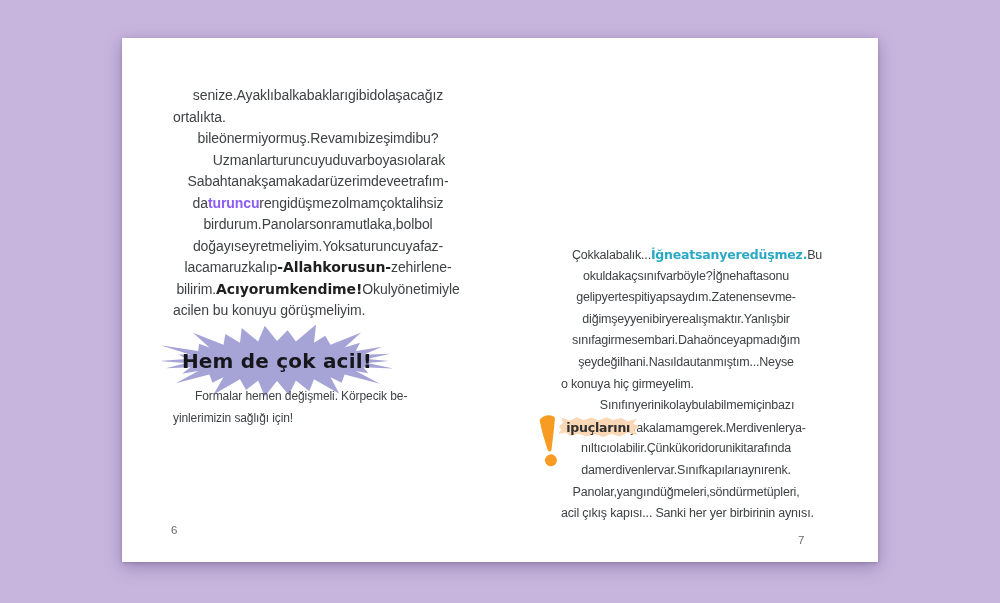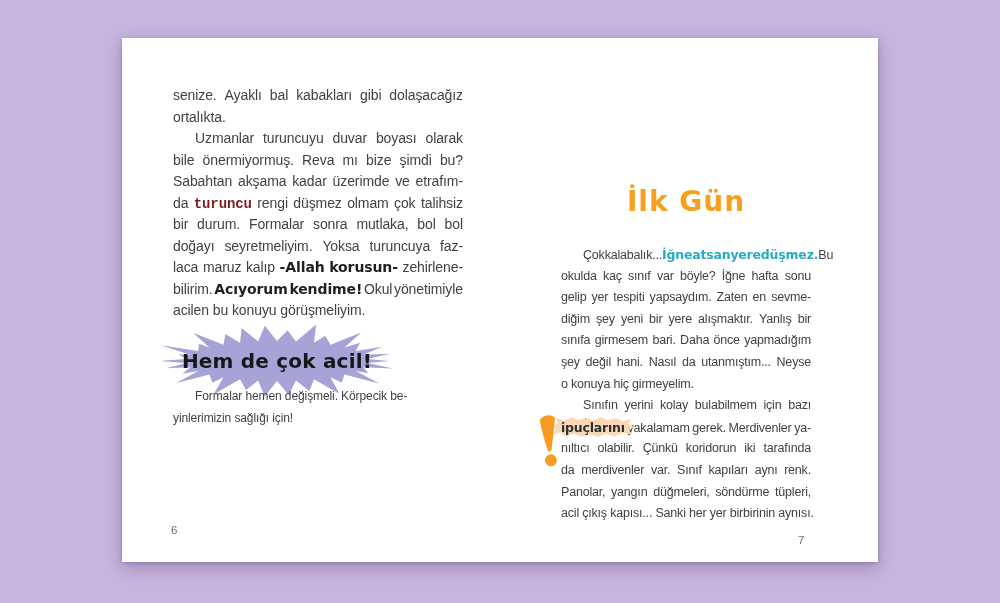--- a/index.html
+++ b/index.html
@@ -18,26 +18,26 @@
   .page.left{left:0;width:378px;}
   .page.right{left:378px;width:378px;}
 
   
   .col{position:absolute;color:#3f4245;}
   .col-left{left:51px;top:47px;width:290px;font-size:14px;--lh:21.5px;letter-spacing:-.1px;}
   .col-left-bottom{left:51px;top:348px;width:290px;font-size:12px;--lh:21.5px;letter-spacing:-.1px;}
   .col-right{left:439px;top:206px;width:250px;font-size:12.5px;--lh:21.6px;letter-spacing:-.2px;}
 
   .line{height:var(--lh);line-height:var(--lh);overflow:visible;}
-  .line.justified{display:flex;justify-content:space-between;align-items:baseline;}
+  .line.justified{display:flex;justify-content:center;align-items:baseline;}
   .line.ragged{display:block;white-space:nowrap;}
   .line.indent{padding-left:22px;}
 
   .seg-plain{}
-  .seg-hand-orange{color:#7f1d1d;font-weight:700;font-family:Liberation Mono, monospace;}
+  .seg-hand-orange{color:#8b5cf6;font-weight:700;font-family:Liberation Sans, sans-serif;}
   .seg-hand-black{color:#1f1f1f;font-weight:700;font-family:"DejaVu Sans",sans-serif;}
   .seg-hand-teal{color:#2aa9c5;font-weight:700;font-family:"DejaVu Sans",sans-serif;}
   .seg-highlight{
     color:#2e2e2e;font-weight:700;font-family:"DejaVu Sans",sans-serif;
     position:relative;z-index:0;
   }
   .seg-highlight::before{
     content:"";position:absolute;z-index:-1;
     left:-9px;right:-9px;top:0px;bottom:1px;
     background:#fad8b6;
@@ -80,57 +80,57 @@
   <div class="col col-left">
       <div class="line justified">
         <span class="seg-plain">senize.</span>
         <span class="seg-plain">Ayaklı</span>
         <span class="seg-plain">bal</span>
         <span class="seg-plain">kabakları</span>
         <span class="seg-plain">gibi</span>
         <span class="seg-plain">dolaşacağız</span>
       </div>
       <div class="line ragged"><span class="seg-plain">ortalıkta.</span></div>
-      <div class="line indent justified">
-        <span class="seg-plain">Uzmanlar</span>
-        <span class="seg-plain">turuncuyu</span>
-        <span class="seg-plain">duvar</span>
-        <span class="seg-plain">boyası</span>
-        <span class="seg-plain">olarak</span>
-      </div>
       <div class="line justified">
         <span class="seg-plain">bile</span>
         <span class="seg-plain">önermiyormuş.</span>
         <span class="seg-plain">Reva</span>
         <span class="seg-plain">mı</span>
         <span class="seg-plain">bize</span>
         <span class="seg-plain">şimdi</span>
         <span class="seg-plain">bu?</span>
       </div>
+      <div class="line indent justified">
+        <span class="seg-plain">Uzmanlar</span>
+        <span class="seg-plain">turuncuyu</span>
+        <span class="seg-plain">duvar</span>
+        <span class="seg-plain">boyası</span>
+        <span class="seg-plain">olarak</span>
+      </div>
       <div class="line justified">
         <span class="seg-plain">Sabahtan</span>
         <span class="seg-plain">akşama</span>
         <span class="seg-plain">kadar</span>
         <span class="seg-plain">üzerimde</span>
         <span class="seg-plain">ve</span>
         <span class="seg-plain">etrafım-</span>
       </div>
       <div class="line justified">
         <span class="seg-plain">da</span>
         <span class="seg-hand-orange">turuncu</span>
         <span class="seg-plain">rengi</span>
         <span class="seg-plain">düşmez</span>
         <span class="seg-plain">olmam</span>
         <span class="seg-plain">çok</span>
         <span class="seg-plain">talihsiz</span>
       </div>
       <div class="line justified">
         <span class="seg-plain">bir</span>
         <span class="seg-plain">durum.</span>
-        <span class="seg-plain">Formalar</span>
+        <span class="seg-plain">Panolar</span>
         <span class="seg-plain">sonra</span>
         <span class="seg-plain">mutlaka,</span>
         <span class="seg-plain">bol</span>
         <span class="seg-plain">bol</span>
       </div>
       <div class="line justified">
         <span class="seg-plain">doğayı</span>
         <span class="seg-plain">seyretmeliyim.</span>
         <span class="seg-plain">Yoksa</span>
         <span class="seg-plain">turuncuya</span>
@@ -161,21 +161,20 @@
     <div class="burst-label">Hem de çok acil!</div>
   </div>
 
   <div class="col col-left-bottom">
       <div class="line indent ragged"><span class="seg-plain">Formalar hemen değişmeli. Körpecik be-</span></div>
       <div class="line ragged"><span class="seg-plain">yinlerimizin sağlığı için!</span></div>
     </div>
 
   <div class="page-number left">6</div>
 
-  <h1 class="chapter-title">İlk Gün</h1>
 
   <div class="col col-right">
       <div class="line indent justified">
         <span class="seg-plain">Çok</span>
         <span class="seg-plain">kalabalık...</span>
         <span class="seg-hand-teal">İğne</span>
         <span class="seg-hand-teal">atsan</span>
         <span class="seg-hand-teal">yere</span>
         <span class="seg-hand-teal">düşmez.</span>
         <span class="seg-plain">Bu</span>

